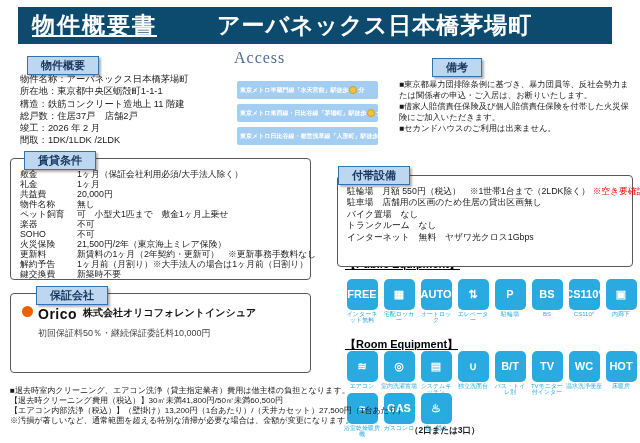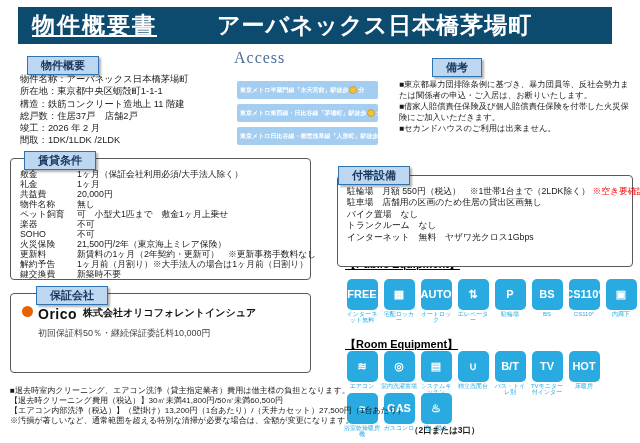--- a/index.html
+++ b/index.html
@@ -277,20 +277,24 @@
     </div>
   <div class="equip">
       <div class="tile">B/T</div>
       <div class="tile-label">バス・トイレ別</div>
     </div>
   <div class="equip">
       <div class="tile">TV</div>
       <div class="tile-label">TVモニター付インターフォン</div>
     </div>
   <div class="equip">
+      <div class="tile">WC</div>
+      <div class="tile-label">温水洗浄便座</div>
+    </div>
+  <div class="equip">
       <div class="tile">HOT</div>
       <div class="tile-label">床暖房</div>
     </div>
 </div>
 <div class="equip-row" style="left:344px; top:393px;">
   <div class="equip">
       <div class="tile">≈</div>
       <div class="tile-label">浴室乾燥暖房機</div>
     </div>
   <div class="equip">

